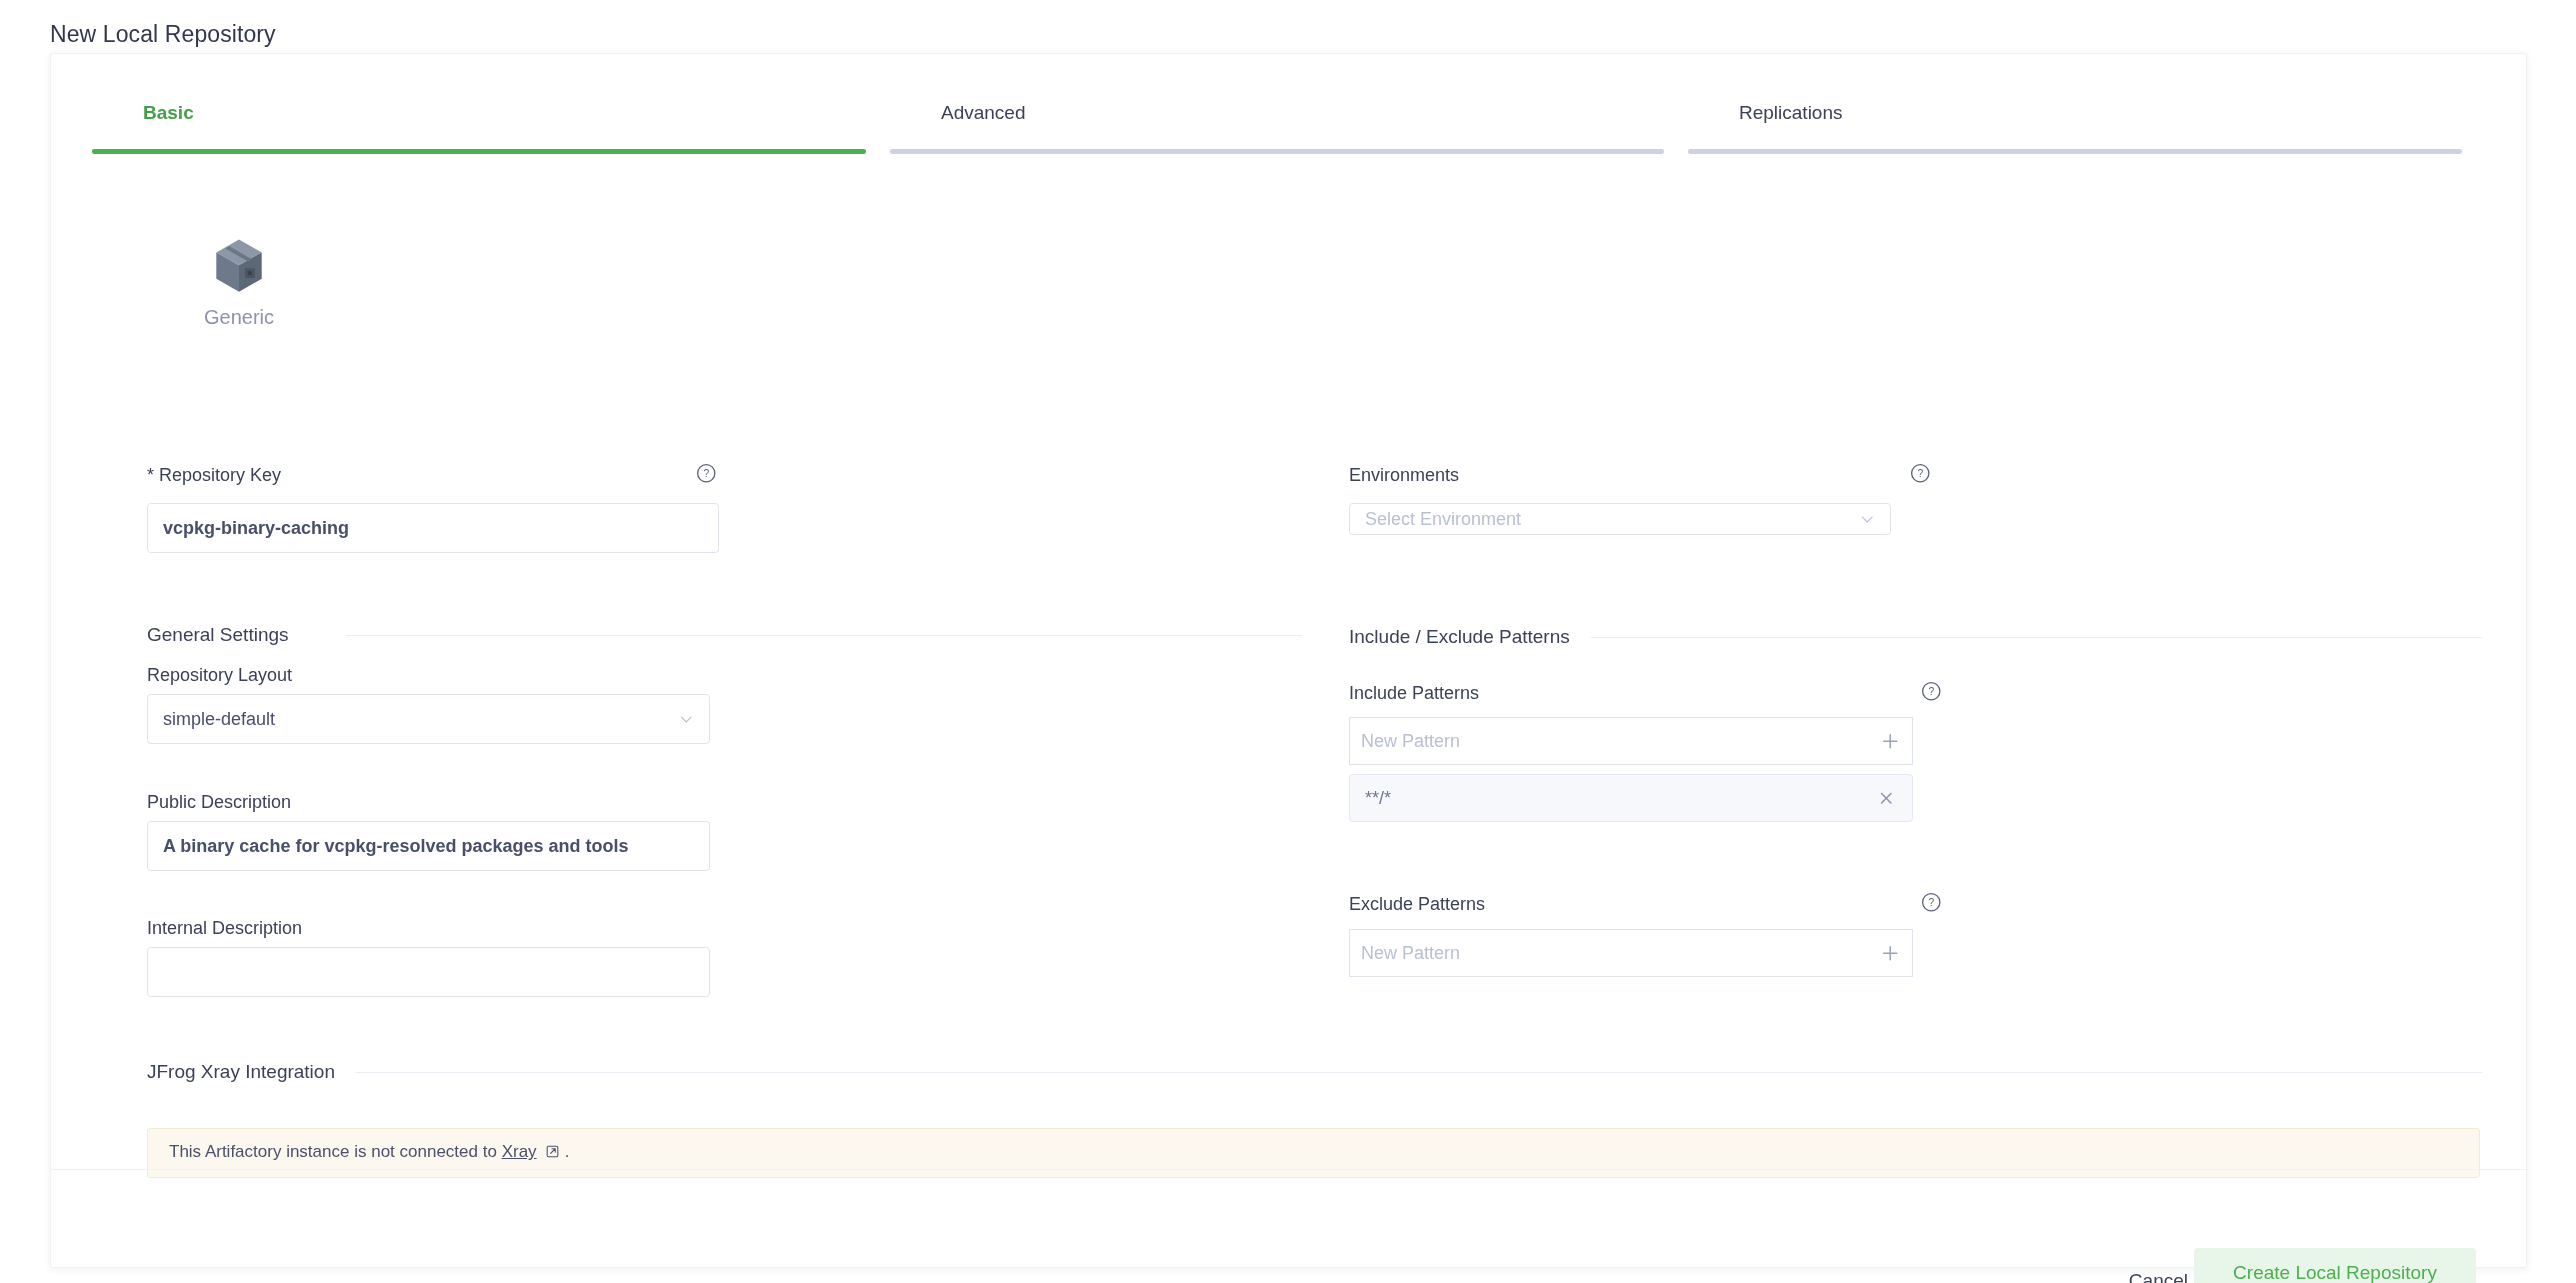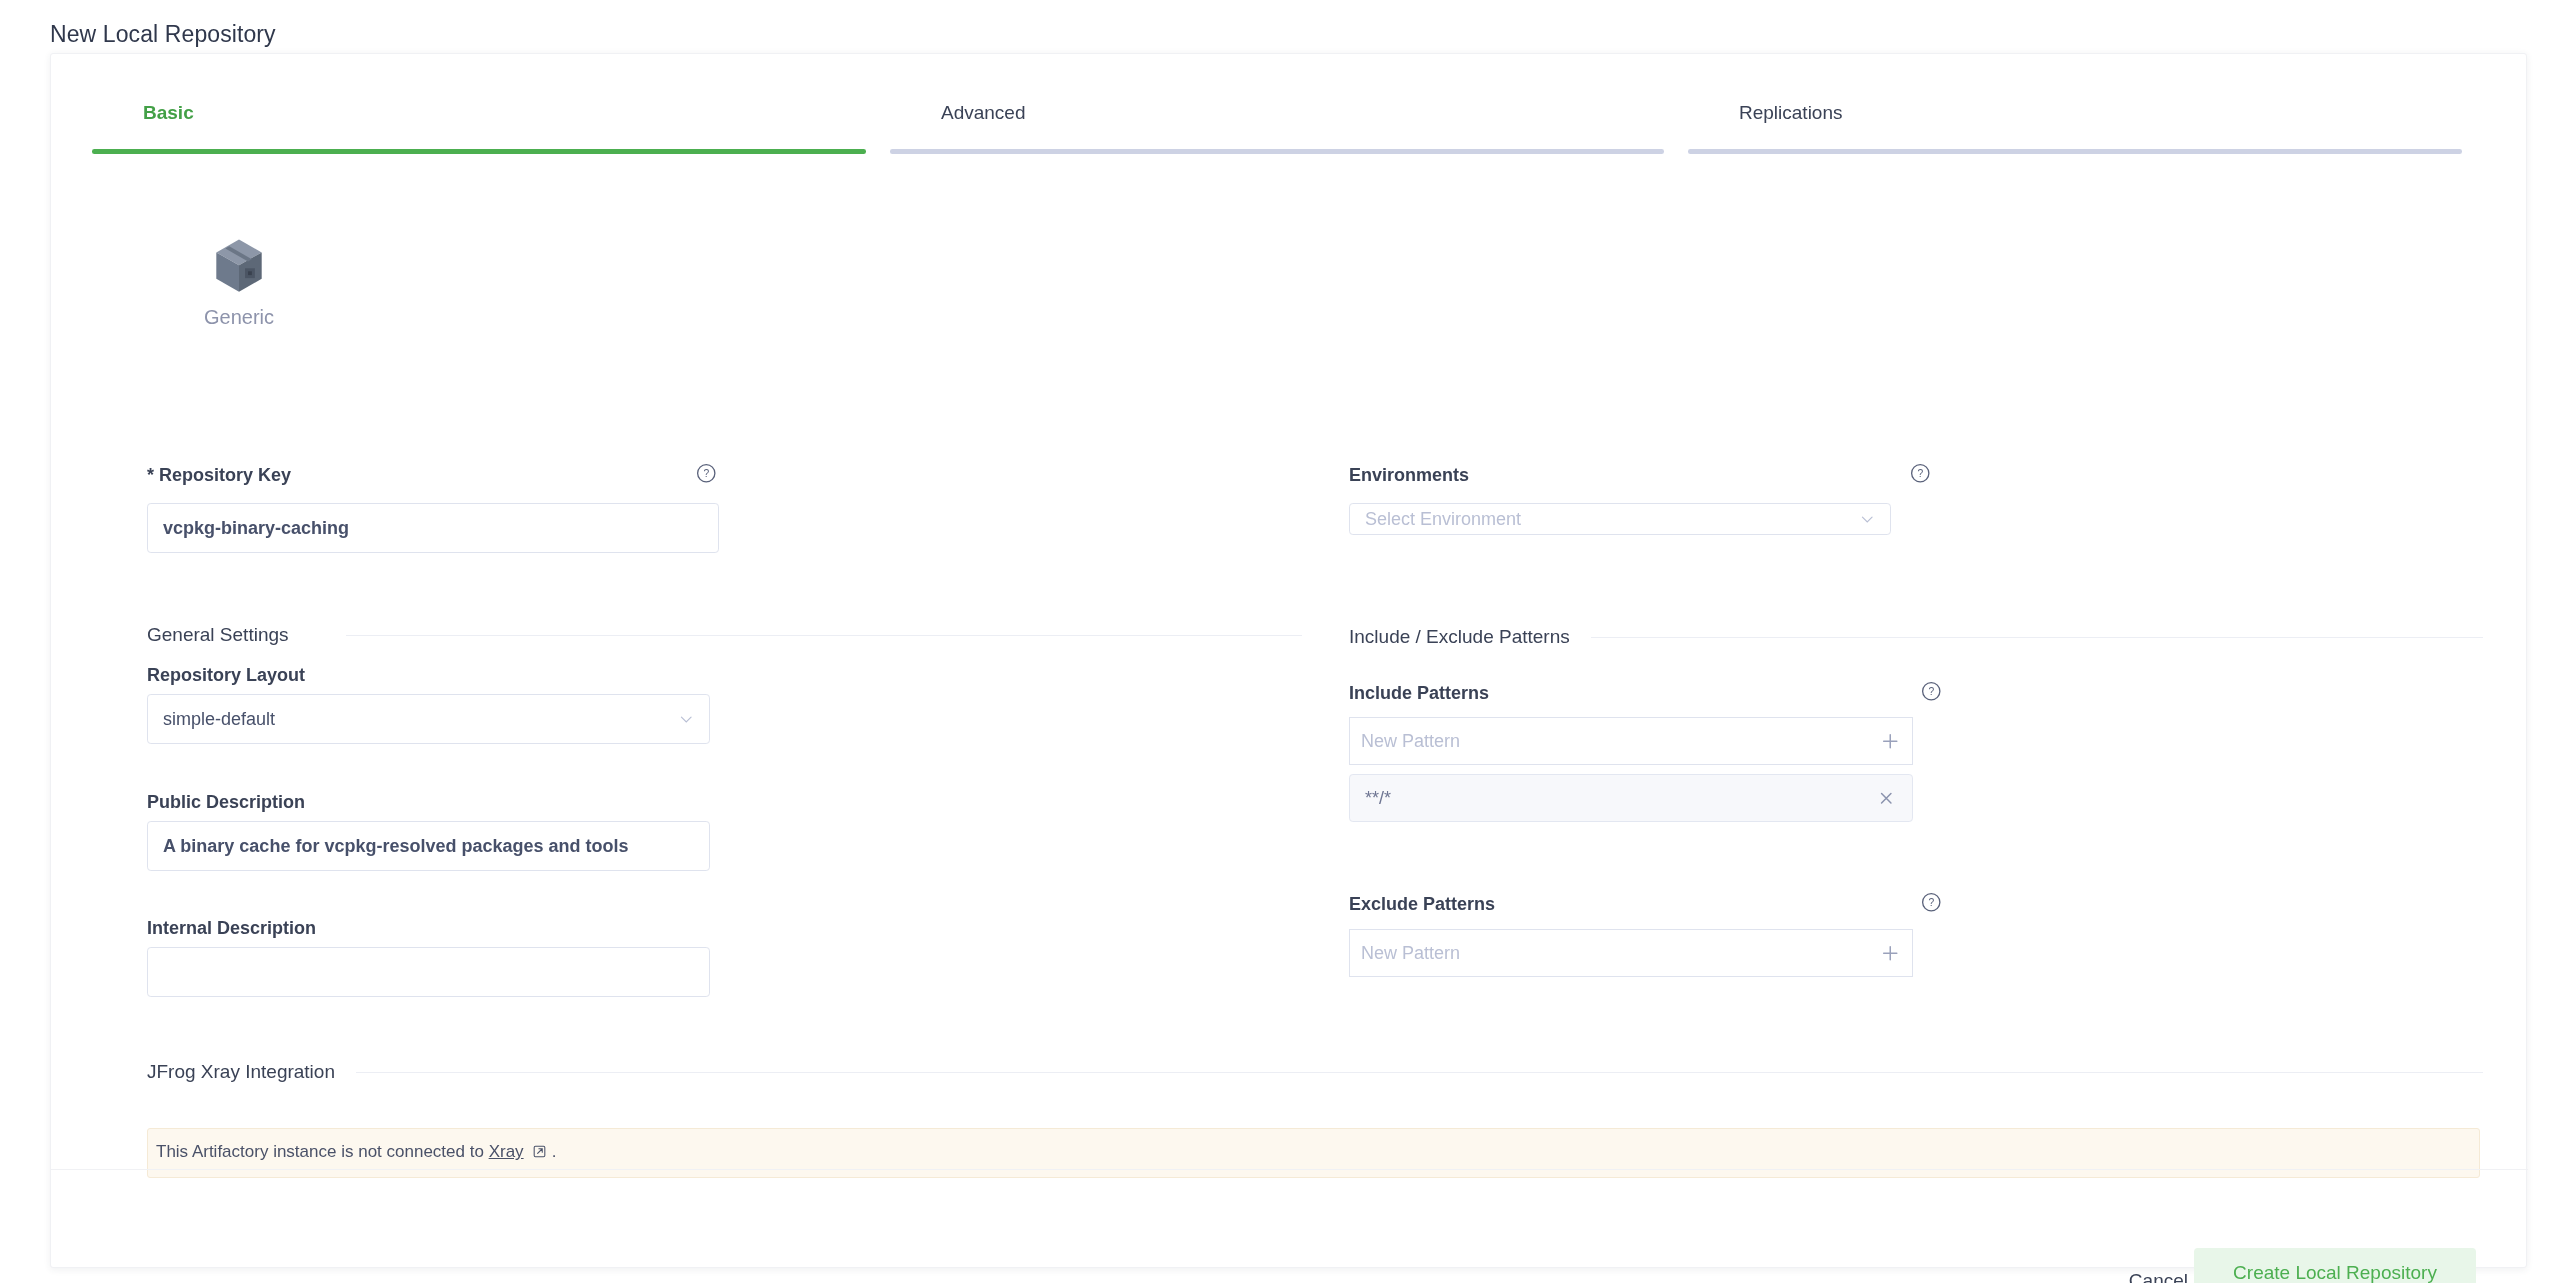--- a/index.html
+++ b/index.html
@@ -92,21 +92,20 @@
     font-size: 20px;
     color: #8d93ab;
   }
 
   
   .field { position: absolute; }
   .field-label {
     font-size: 18px;
     color: #3a4256;
     white-space: nowrap;
-    font-weight: bold;
   }
 
   .help-icon {
     position: absolute;
     width: 22.5px;
     height: 22.5px;
   }
 
   .txt-input {
     position: absolute;
@@ -192,21 +191,21 @@
     position: absolute;
     left: 96px;
     top: 1074px;
     width: 2333px;
     height: 50px;
     background: #fdf8ef;
     border: 0.8px solid #f5ead6;
     border-radius: 3px;
     display: flex;
     align-items: center;
-    padding-left: 8px;
+    padding-left: 21px;
   }
   .xray-banner .xb-text {
     font-size: 17px;
     color: #4a5168;
   }
   .xray-link {
     color: #4a5168;
     text-decoration: underline;
     cursor: pointer;
   }

